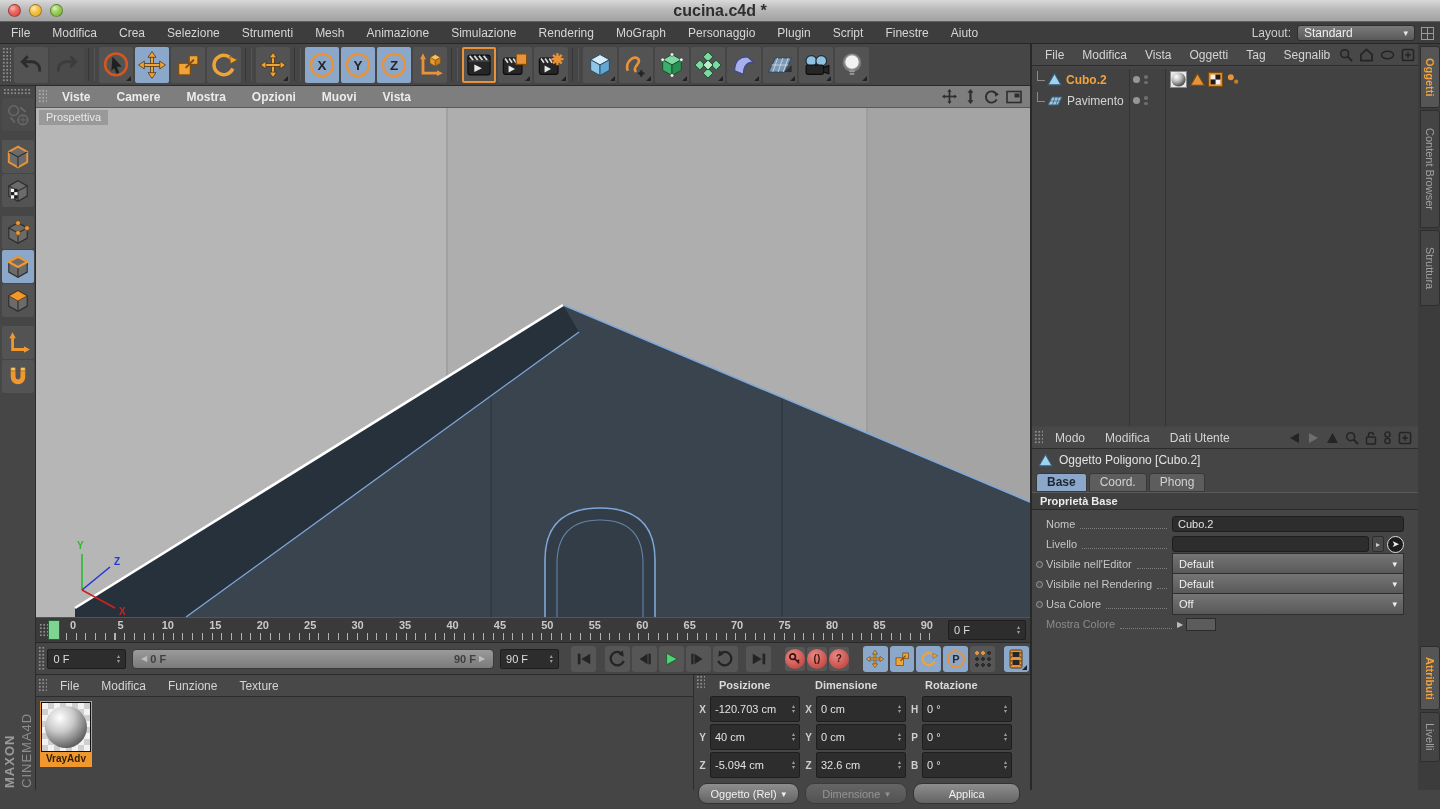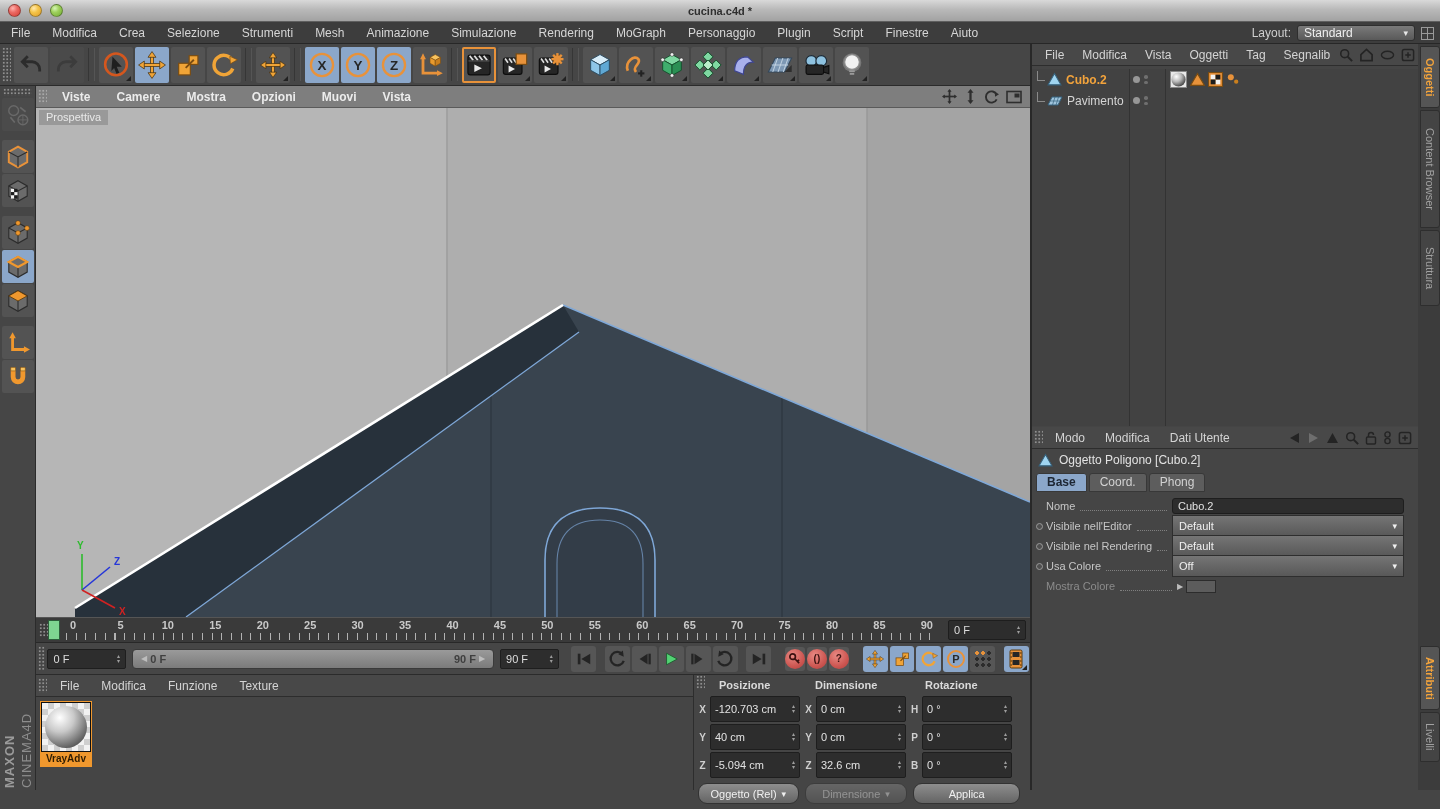--- a/index.html
+++ b/index.html
@@ -8,21 +8,21 @@
   .win { position:absolute; inset:0; width:1440px; height:809px; background:#454545; }
 
   
   .titlebar { position:absolute; left:0; top:0; width:1440px; height:22px;
     background:linear-gradient(#d9d9d9,#b9b9b9 45%,#a2a2a2); border-bottom:1px solid #5f5f5f;
     display:flex; align-items:center; }
   .tl { width:13px; height:13px; border-radius:50%; margin-left:8px; border:1px solid rgba(0,0,0,.35); }
   .tl.red { background:radial-gradient(circle at 35% 30%, #ffb2ad, #ec6b65 40%, #d33a30); }
   .tl.yel { background:radial-gradient(circle at 35% 30%, #ffe9b0, #f5c54a 40%, #df9d27); }
   .tl.grn { background:radial-gradient(circle at 35% 30%, #d6f5b5, #9ed05c 40%, #71ab32); }
-  .titlebar .title { position:absolute; left:0; right:0; text-align:center; color:#2f2f2f; font-weight:bold; font-size:11px; }
+  .titlebar .title { position:absolute; left:0; right:0; text-align:center; color:#2f2f2f; font-weight:bold; font-size:16px; }
 
   
   .menubar { position:absolute; left:0; top:22px; width:1440px; height:22px; background:#3d3d3d;
     border-bottom:1px solid #272727; display:flex; align-items:center; }
   .menubar .mitem { padding:0 11px; color:#d6d6d6; cursor:default; }
   .mright { position:absolute; right:6px; top:0; height:22px; display:flex; align-items:center; gap:6px; }
   .layout-label { color:#cfcfcf; }
   .layout-select { width:118px; height:16px; border-radius:3px; background:linear-gradient(#7a7a7a,#595959);
     border:1px solid #2e2e2e; display:flex; align-items:center; padding:0 6px; color:#efefef; }
   .layout-select .cart { margin-left:auto; font-size:9px; color:#e8e8e8; }
@@ -1050,32 +1050,45 @@
         <svg width="15" height="15" viewBox="0 0 14 14">
           <polygon points="7,1.5 13,12 1,12" fill="#9fd4f0" stroke="#35617c"></polygon>
           </svg>
         <span>Oggetto Poligono [Cubo.2]</span>
       </div>
       <div class="am-tabs">
         <span class="am-tab active">Base</span>
         <span class="am-tab">Coord.</span>
         <span class="am-tab">Phong</span>
       </div>
+      <div class="am-section">Proprietà Base</div>
 
       <div class="am-row" style="margin-top:4px">
         <span class="chk-sp"></span>
         <span class="am-label">Nome</span>
         <span class="leader"></span>
         <div class="am-ctrl">
           <div class="tfield">
               <input value="Cubo.2" style="">
             </div>
         </div>
       </div>
       <div class="am-row">
+        <span class="chk-sp"></span>
+        <span class="am-label">Livello</span>
+        <span class="leader"></span>
+        <div class="am-ctrl">
+          <div class="tfield">
+              <input style="">
+            </div>
+          <span class="mini-btn">▸</span>
+          <span class="pick">➤</span>
+        </div>
+      </div>
+      <div class="am-row">
         <span class="chk-dot"></span>
         <span class="am-label">Visibile nell'Editor</span>
         <span class="leader"></span>
         <div class="am-ctrl">
           <div class="ddown">
             <span>Default</span>
             <span class="cart">▾</span>
           </div>
         </div>
       </div>

